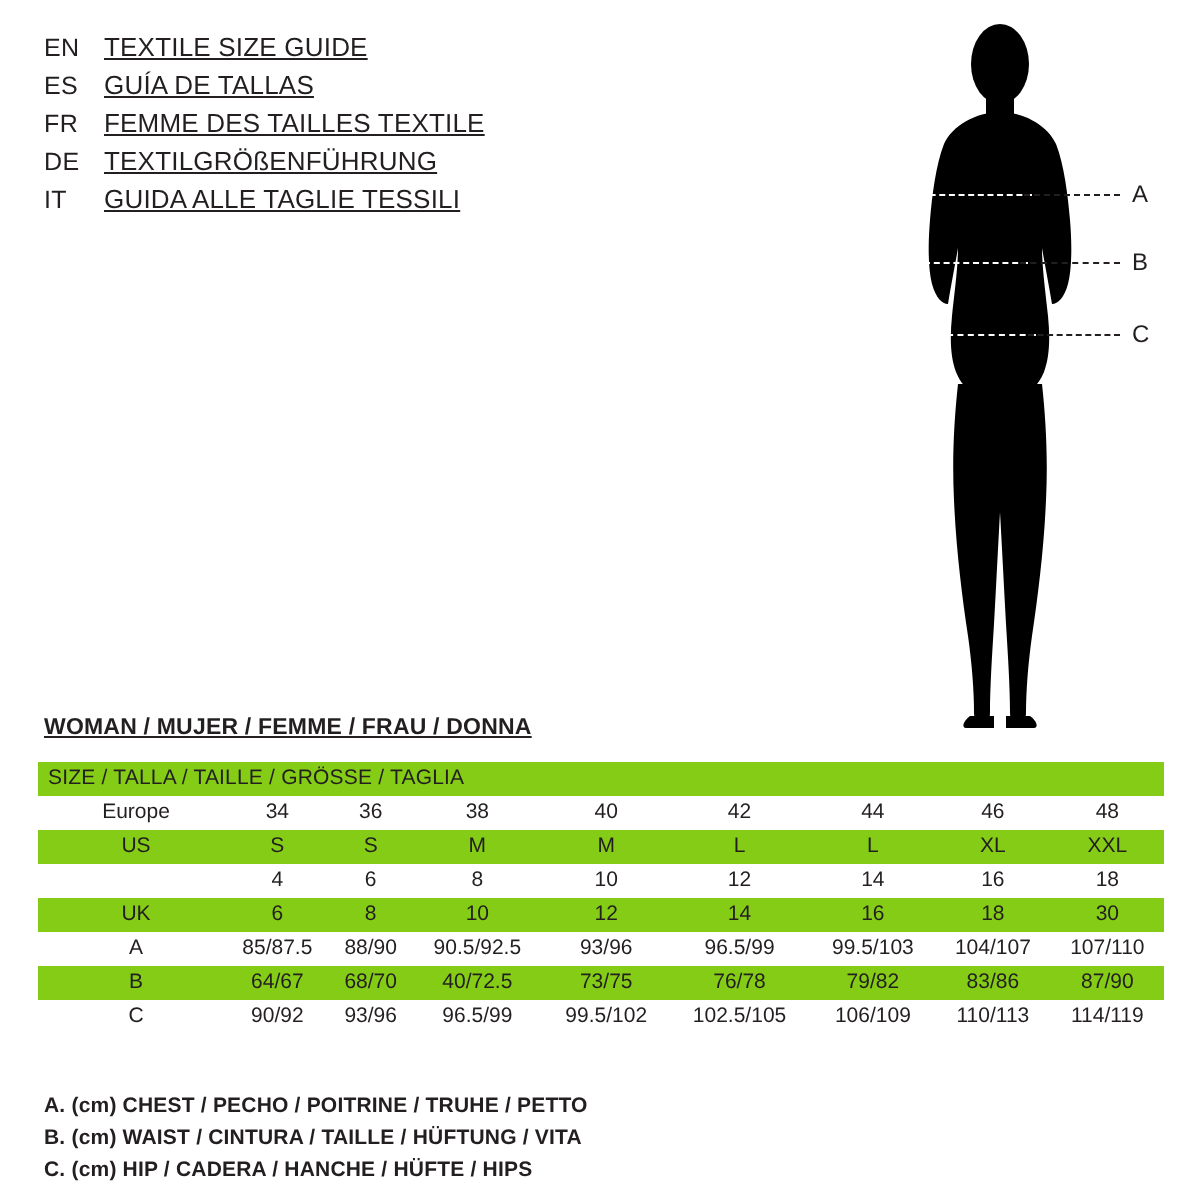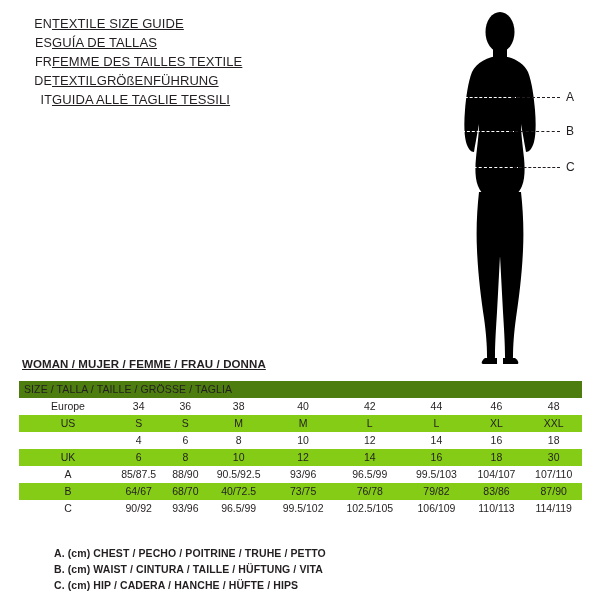--- a/index.html
+++ b/index.html
@@ -20,21 +20,20 @@
     height: 600px;
     box-sizing: border-box;
   }
 
   
   .lang-block {
     position: absolute;
     left: 22px;
     top: 14px;
     width: 300px;
-    text-align: right;
   }
   .lang-row {
     display: flex;
     align-items: baseline;
     line-height: 19px;
     height: 19px;
   }
   .lang-code {
     width: 30px;
     font-size: 12.5px;
@@ -106,21 +105,21 @@
     line-height: 17px;
     text-align: center;
     white-space: nowrap;
   }
   .size-table td.rowlabel {
     text-align: center;
     padding-left: 5px;
     width: 88px;
   }
   .row-head td {
-    background: #4d7c0f;
+    background: #84cc16;
     font-weight: normal;
     text-align: left;
     padding-left: 5px;
     letter-spacing: 0.1px;
   }
   .row-shade td {
     background: #84cc16;
   }
   .row-plain td {
     background: #ffffff;
@@ -132,21 +131,20 @@
     left: 22px;
     top: 545px;
     width: 560px;
   }
   .footnote {
     font-size: 10.5px;
     font-weight: bold;
     line-height: 16px;
     letter-spacing: 0.1px;
     color: #231f20;
-    margin-left: 32px;
   }
 </style>
 </head>
 <body>
 
 <div class="page">
 
   <div class="lang-block">
     <div class="lang-row">
       <span class="lang-code">EN</span>

